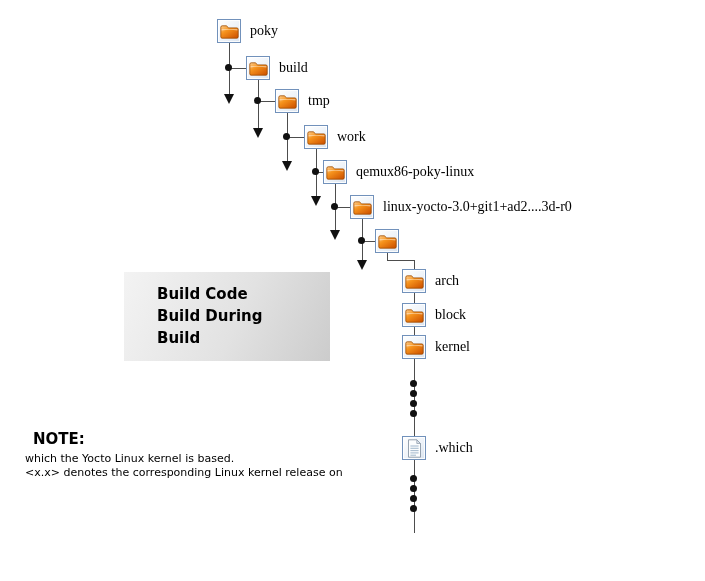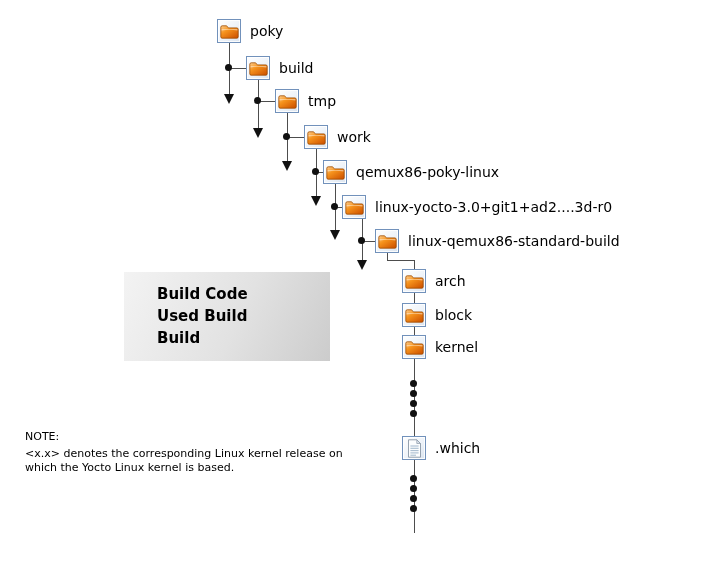--- a/index.html
+++ b/index.html
@@ -8,36 +8,36 @@
     font-family:"DejaVu Sans","Liberation Sans",sans-serif; overflow:hidden;
   }
   .vline { position:absolute; width:0; border-left:1px solid #4d4d4d; }
   .hline { position:absolute; height:0; border-top:1px solid #4d4d4d; }
   .dot   { position:absolute; width:7px; height:7px; background:#111; border-radius:50%; }
   .arrow-down {
     position:absolute; width:0; height:0;
     border-left:5px solid transparent; border-right:5px solid transparent;
     border-top:10px solid #111;
   }
-  .node { position:absolute; display:flex; align-items:center; gap:9px; height:24px; }
+  .node { position:absolute; display:flex; align-items:center; gap:9px; height:24px;font-family:Liberation Serif, serif; }
   .icon-box {
     width:24px; height:24px; box-sizing:border-box; flex:0 0 24px;
     border:1px solid #7191bb;
     background:linear-gradient(135deg,#ffffff 0%, #eef3f9 55%, #dbe4ef 100%);
     box-shadow: inset 0 0 0 1px rgba(255,255,255,.85);
     display:flex; align-items:center; justify-content:center;
   }
   .node-label { font-size:14px; color:#000; white-space:nowrap; }
   .callout {
     position:absolute; left:124px; top:272px; width:206px; height:89px;
     background:linear-gradient(115deg,#f3f3f3 0%, #e2e2e2 55%, #cccccc 100%);
   }
   .callout-text { padding:11px 0 0 33px; font-weight:bold; font-size:15px; line-height:22px; color:#000; }
   .note { position:absolute; left:25px; top:430px; width:360px; color:#000; }
-  .note-heading { font-weight:normal; font-size:11px; margin-bottom:4px; }
+  .note-heading { font-weight:bold; font-size:15px; margin-bottom:4px;margin-left:8px; }
   .note-line { font-size:11px; line-height:14px; }
 </style>
 </head>
 <body>
 
 <div class="canvas">
 
   <svg width="0" height="0" style="position:absolute" aria-hidden="true">
     <defs>
       <linearGradient id="fgrad" x1="0%" y1="0%" x2="85%" y2="100%">
@@ -131,38 +131,37 @@
   <div class="node" style="left:323px; top:160px">
     <span class="icon-box">
       <svg width="19" height="15" viewBox="0 0 19 15">
           <path d="M0.8 3.2 C0.8 2.4 1.4 1.8 2.2 1.8 H6.6 L8.4 3.9 H16.9 C17.6 3.9 18.2 4.5 18.2 5.2 V12.9 C18.2 13.6 17.6 14.2 16.9 14.2 H2.1 C1.4 14.2 0.8 13.6 0.8 12.9 Z" fill="url(#fgrad)" stroke="#9c4a00" stroke-width="0.8"></path>
           <path d="M1.6 5 H17.4 V6.6 C12 5.4 7 5.4 1.6 6.6 Z" fill="#ffffff" opacity="0.45"></path>
         </svg>
     </span>
     <span class="node-label">qemux86-poky-linux</span>
   </div>
 
-  <div class="node" style="left:342px; top:195px">
+  <div class="node" style="left:350px; top:195px">
     <span class="icon-box">
       <svg width="19" height="15" viewBox="0 0 19 15">
           <path d="M0.8 3.2 C0.8 2.4 1.4 1.8 2.2 1.8 H6.6 L8.4 3.9 H16.9 C17.6 3.9 18.2 4.5 18.2 5.2 V12.9 C18.2 13.6 17.6 14.2 16.9 14.2 H2.1 C1.4 14.2 0.8 13.6 0.8 12.9 Z" fill="url(#fgrad)" stroke="#9c4a00" stroke-width="0.8"></path>
           <path d="M1.6 5 H17.4 V6.6 C12 5.4 7 5.4 1.6 6.6 Z" fill="#ffffff" opacity="0.45"></path>
         </svg>
     </span>
     <span class="node-label">linux-yocto-3.0+git1+ad2....3d-r0</span>
   </div>
 
   <div class="node" style="left:375px; top:229px">
     <span class="icon-box">
       <svg width="19" height="15" viewBox="0 0 19 15">
           <path d="M0.8 3.2 C0.8 2.4 1.4 1.8 2.2 1.8 H6.6 L8.4 3.9 H16.9 C17.6 3.9 18.2 4.5 18.2 5.2 V12.9 C18.2 13.6 17.6 14.2 16.9 14.2 H2.1 C1.4 14.2 0.8 13.6 0.8 12.9 Z" fill="url(#fgrad)" stroke="#9c4a00" stroke-width="0.8"></path>
           <path d="M1.6 5 H17.4 V6.6 C12 5.4 7 5.4 1.6 6.6 Z" fill="#ffffff" opacity="0.45"></path>
         </svg>
     </span>
-    <span class="node-label">linux-qemux86-standard-build</span>
   </div>
 
   <div class="node" style="left:402px; top:269px">
     <span class="icon-box">
       <svg width="19" height="15" viewBox="0 0 19 15">
           <path d="M0.8 3.2 C0.8 2.4 1.4 1.8 2.2 1.8 H6.6 L8.4 3.9 H16.9 C17.6 3.9 18.2 4.5 18.2 5.2 V12.9 C18.2 13.6 17.6 14.2 16.9 14.2 H2.1 C1.4 14.2 0.8 13.6 0.8 12.9 Z" fill="url(#fgrad)" stroke="#9c4a00" stroke-width="0.8"></path>
           <path d="M1.6 5 H17.4 V6.6 C12 5.4 7 5.4 1.6 6.6 Z" fill="#ffffff" opacity="0.45"></path>
         </svg>
     </span>
     <span class="node-label">arch</span>
@@ -202,24 +201,24 @@
           </g>
         </svg>
     </span>
     <span class="node-label">.which</span>
   </div>
 
 
   <div class="callout">
     <div class="callout-text">
       <div>Build Code</div>
-      <div>Used Build</div>
+      <div>Build During</div>
       <div>Build</div>
     </div>
   </div>
 
   <div class="note">
     <div class="note-heading">NOTE:</div>
+    <div class="note-line">which the Yocto Linux kernel is based.</div>
     <div class="note-line">&lt;x.x&gt; denotes the corresponding Linux kernel release on</div>
-    <div class="note-line">which the Yocto Linux kernel is based.</div>
   </div>
 
 </div>
 
 </body></html>

